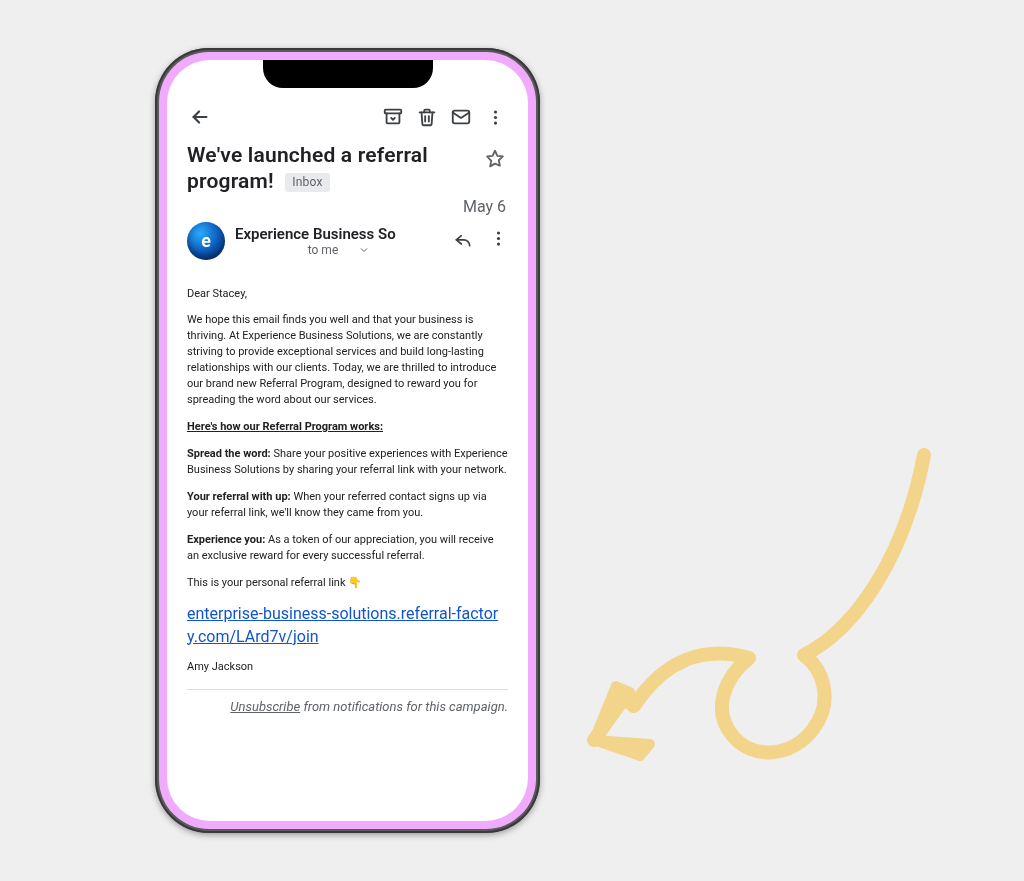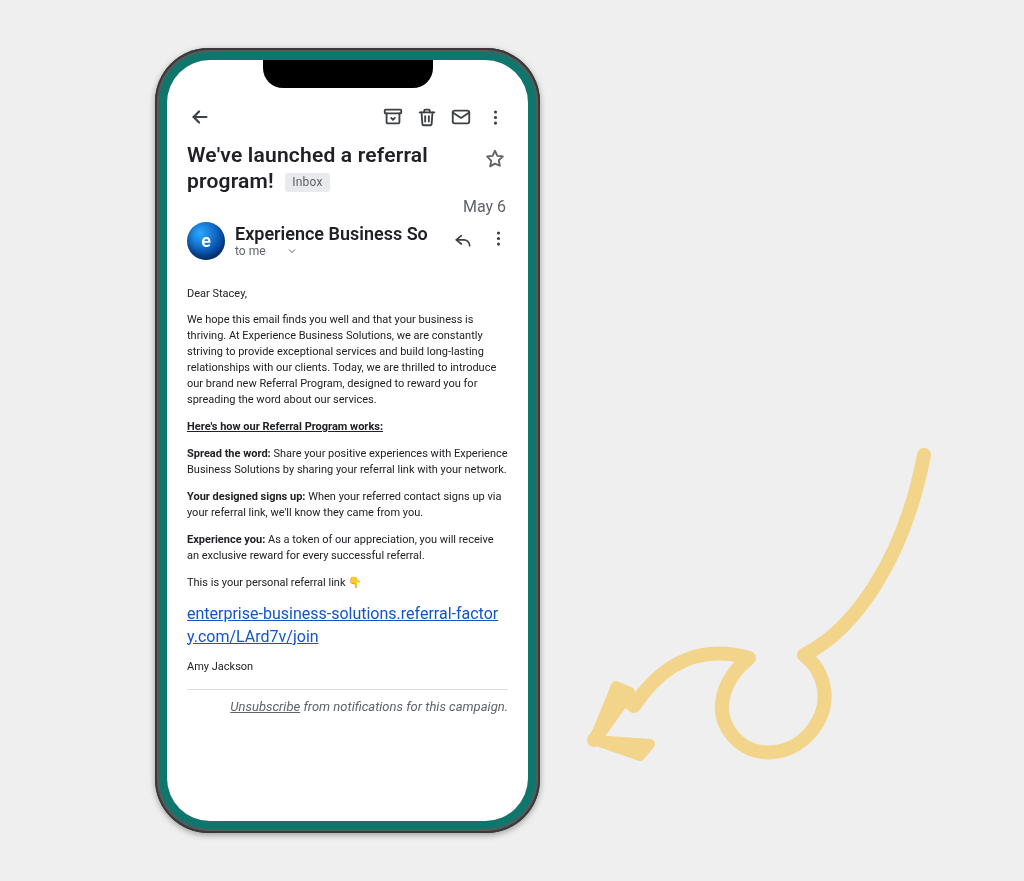--- a/index.html
+++ b/index.html
@@ -27,21 +27,21 @@
     pointer-events: none;
   }
 
   
   .phone {
     position: absolute;
     left: 155px;
     top: 48px;
     width: 385px;
     height: 785px;
-    background: #0f766e;
+    background: #f0abfc;
     border-radius: 54px;
     padding: 12px;
     box-shadow:
       0 2px 6px rgba(0,0,0,.35),
       inset 0 0 0 2px #3a3a3a,
       inset 0 0 0 4px #5a5a5a;
   }
 
   .screen {
     background: #fff;
@@ -153,34 +153,35 @@
     display: inline-flex;
     align-items: center;
     justify-content: center;
     font-size: 18px;
     font-weight: 600;
     flex-shrink: 0;
     box-shadow: inset 0 -4px 6px rgba(0,0,0,.35);
   }
   .sender-block { flex: 1; min-width: 0; }
   .sender-name {
-    font-size: 18px;
+    font-size: 15px;
     font-weight: 600;
     color: #202124;
     white-space: nowrap;
     overflow: hidden;
     text-overflow: ellipsis;
   }
   .sender-to {
     font-size: 12px;
     color: #5f6368;
     display: flex;
     align-items: center;
     gap: 20px;
     cursor: pointer;
+    justify-content: center;
   }
   .sender-to svg { width: 12px; height: 12px; }
   .sender-actions {
     display: flex;
     align-items: center;
     gap: 16px;
   }
   .sender-actions .icon-btn { color: #3c4043; cursor: pointer; }
   .sender-actions svg { width: 20px; height: 20px; }
 
@@ -328,21 +329,21 @@
             </span>
           </div>
         </div>
 
         <div class="body-area">
           <div class="email-body">
             <p>Dear Stacey,</p>
             <p>We hope this email finds you well and that your business is thriving. At Experience Business Solutions, we are constantly striving to provide exceptional services and build long-lasting relationships with our clients. Today, we are thrilled to introduce our brand new Referral Program, designed to reward you for spreading the word about our services.</p>
             <p class="how-works">Here's how our Referral Program works:</p>
             <p><b>Spread the word:</b><span> Share your positive experiences with Experience Business Solutions by sharing your referral link with your network.</span></p>
-            <p><b>Your designed signs up:</b><span> When your referred contact signs up via your referral link, we'll know they came from you.</span></p>
+            <p><b>Your referral with up:</b><span> When your referred contact signs up via your referral link, we'll know they came from you.</span></p>
             <p><b>Experience you:</b><span> As a token of our appreciation, you will receive an exclusive reward for every successful referral.</span></p>
             <p>This is your personal referral link 👇</p>
             <p><a class="ref-link">enterprise-business-solutions.referral-factory.com/LArd7v/join</a></p>
             <p>Amy Jackson</p>
             <hr class="divider">
             <p class="unsubscribe">
               <span class="u-link">Unsubscribe</span><span> from notifications for this campaign.</span>
             </p>
           </div>
         </div>

